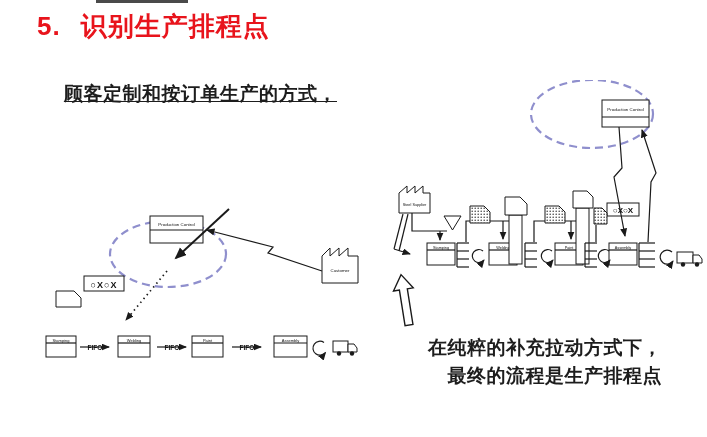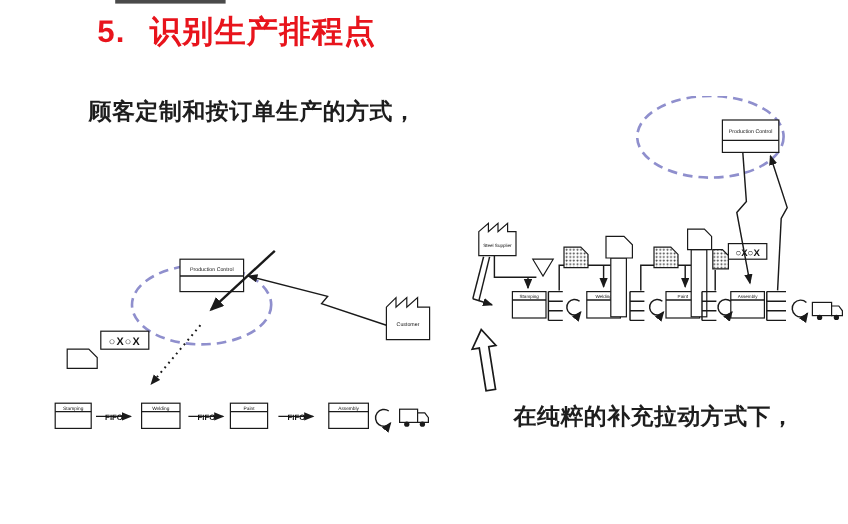--- a/index.html
+++ b/index.html
@@ -3,28 +3,28 @@
 <meta charset="utf-8">
 <style>
   html,body{margin:0;padding:0;}
   body{
     width:707px;height:437px;position:relative;background:#ffffff;overflow:hidden;
     font-family:"Liberation Sans","DejaVu Sans",sans-serif;
   }
   .top-artifact{position:absolute;left:96px;top:0;width:92px;height:3px;background:#4a4a4a;}
   .slide-title{
     position:absolute;left:37px;top:9px;font-size:26px;font-weight:700;color:#e8141c;
-    letter-spacing:1px;white-space:nowrap;margin-left:44px;
+    letter-spacing:1px;white-space:nowrap;
   }
   .slide-title .num{display:inline-block;margin-right:20px;}
   .caption{
     position:absolute;font-size:19px;line-height:28px;color:#1d1d1d;font-weight:600;
     letter-spacing:0.5px;white-space:nowrap;
   }
-  .caption-left{left:74px;top:80px;}
+  .caption-left{left:64px;top:80px;text-decoration:underline;}
   .caption-right{left:428px;top:334px;text-align:right;}
   svg{position:absolute;}
   #left-diagram{left:40px;top:185px;}
   #right-diagram{left:392px;top:80px;}
   svg text{font-family:"Liberation Sans","DejaVu Sans",sans-serif;fill:#111;}
   .shape{fill:#ffffff;stroke:#1a1a1a;stroke-width:1;}
   .ln{fill:none;stroke:#1a1a1a;stroke-width:1.2;}
 </style>
 </head>
 <body>
@@ -34,20 +34,21 @@
 <div class="slide-title">
   <span class="num">5.</span><span>识别生产排程点</span>
 </div>
 
 <div class="caption caption-left">
   <div>顾客定制和按订单生产的方式，</div>
 </div>
 
 <div class="caption caption-right">
   <div>在纯粹的补充拉动方式下，</div>
+  <div>最终的流程是生产排程点</div>
 </div>
 
 <svg id="left-diagram" width="335" height="185" viewBox="40 185 335 185">
   <defs>
     <marker id="ahL" markerUnits="userSpaceOnUse" markerWidth="9" markerHeight="8" refX="7.5" refY="3.5" orient="auto">
       <path d="M0,0 L8.5,3.5 L0,7 Z" fill="#1a1a1a"></path>
     </marker>
     <marker id="ahLb" markerUnits="userSpaceOnUse" markerWidth="13" markerHeight="11" refX="10" refY="5" orient="auto">
       <path d="M0,0 L12,5 L0,10 Z" fill="#1a1a1a"></path>
     </marker>

